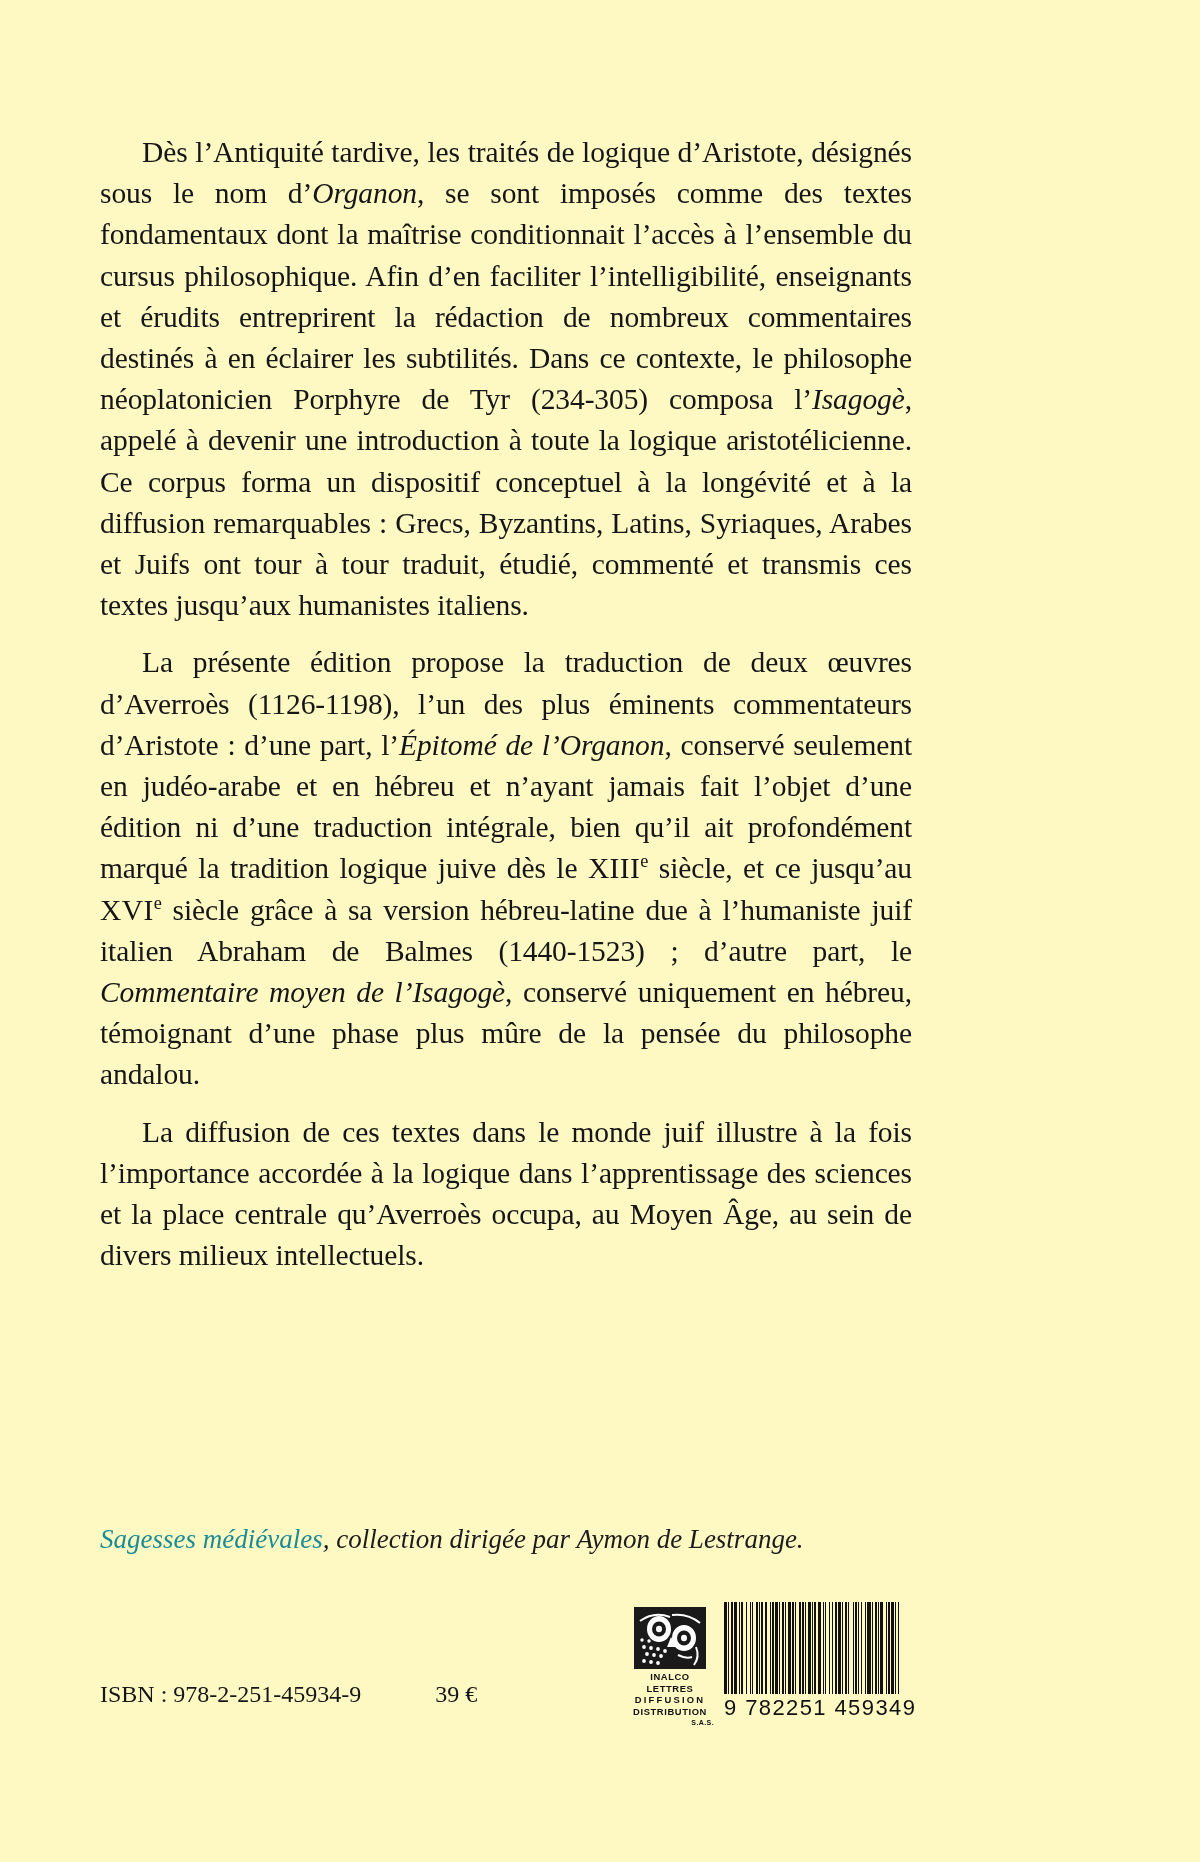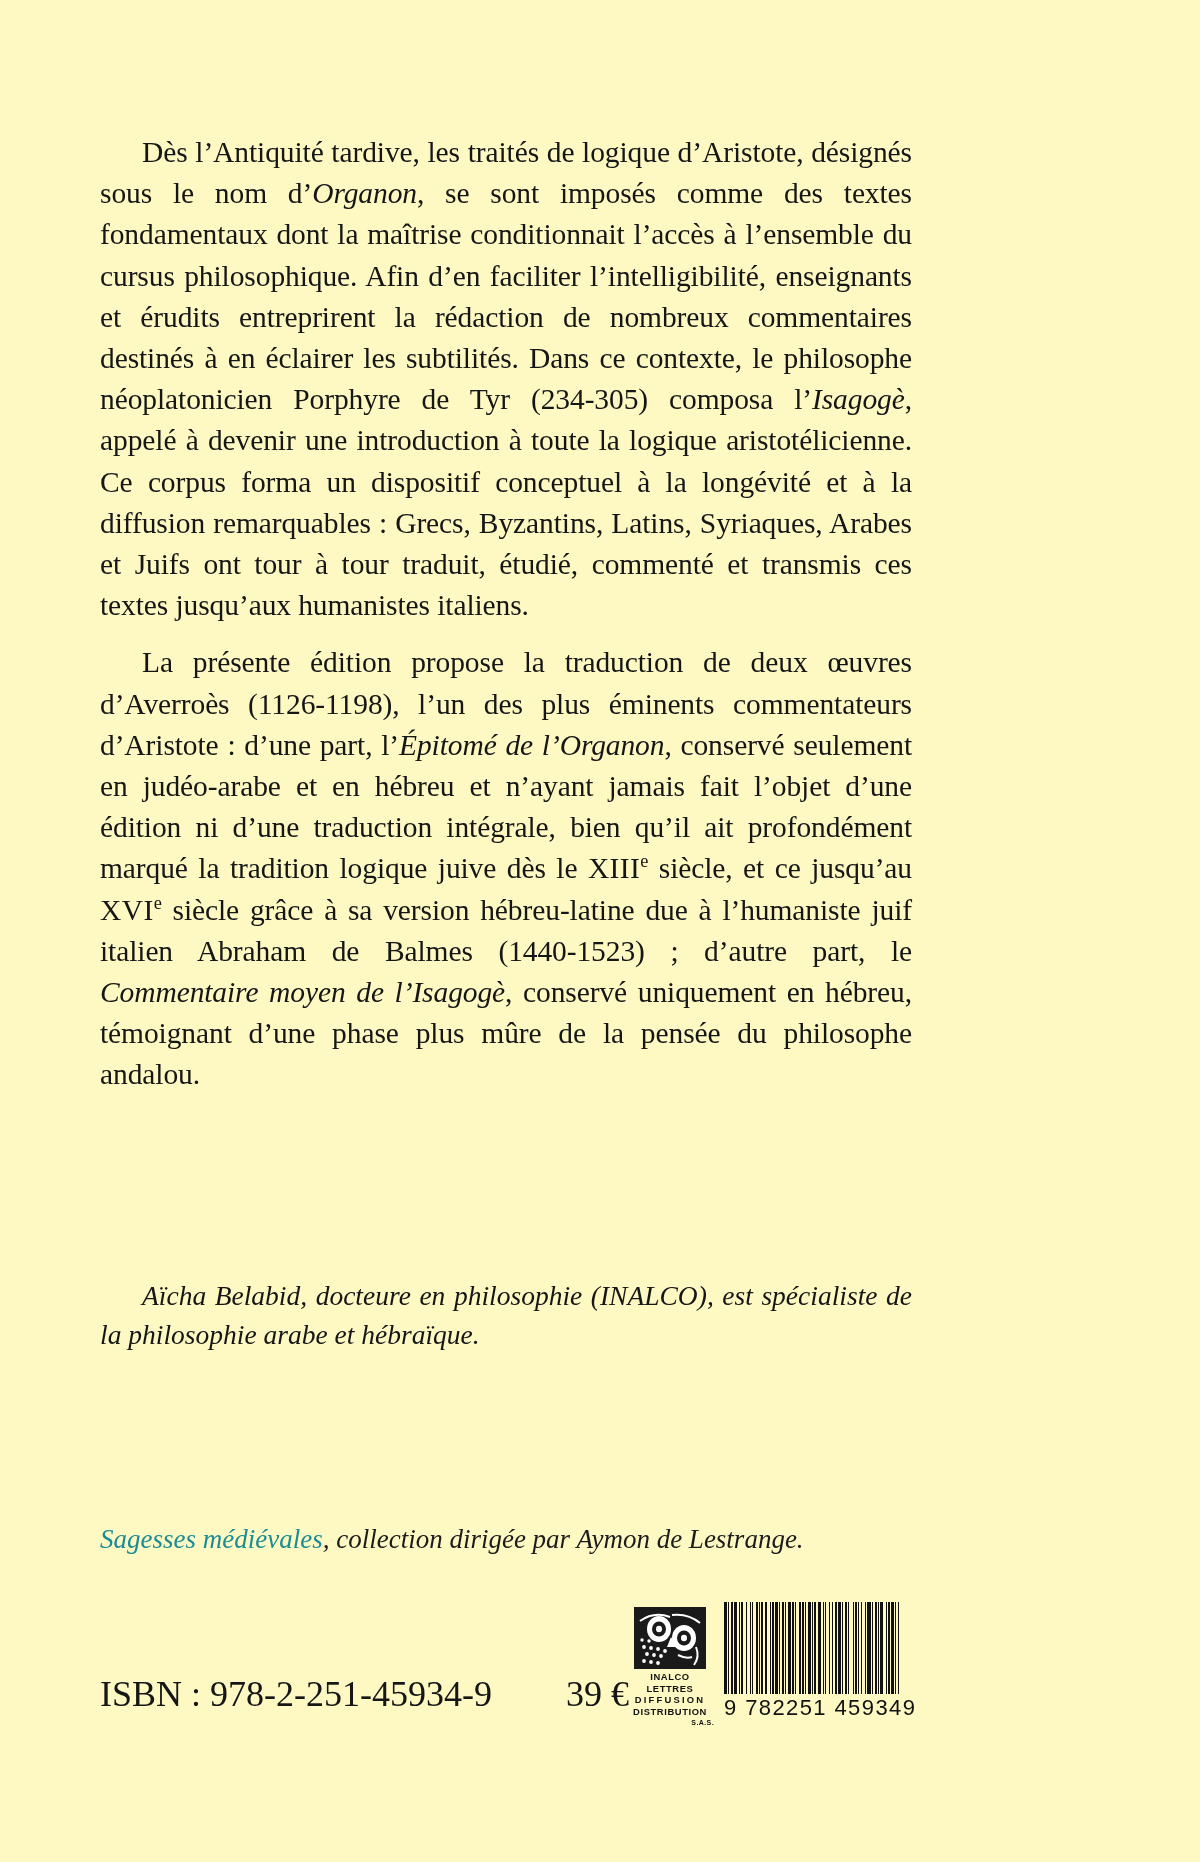--- a/index.html
+++ b/index.html
@@ -82,21 +82,21 @@
   }
   .collection-line .coll-name {
     color: #1b8c96;
   }
 
   .isbn-row {
     position: absolute;
     left: 100px;
     top: 1676px;
     width: 520px;
-    font-size: 36px;
+    font-size: 24px;
     line-height: 36px;
     color: #161616;
     white-space: nowrap;
   }
   .isbn-row .price {
     display: inline-block;
     margin-left: 74px;
   }
 
   
@@ -164,23 +164,25 @@
   <div class="blurb">
 
     <p class="para">
       <span>Dès l’Antiquité tardive, les traités de logique d’Aristote, désignés sous le nom d’</span><span class="it">Organon</span><span>, se sont imposés comme des textes fondamentaux dont la maîtrise conditionnait l’accès à l’ensemble du cursus philosophique. Afin d’en faciliter l’intelligibilité, enseignants et érudits entreprirent la rédaction de nombreux commentaires destinés à en éclairer les subtilités. Dans ce contexte, le philosophe néoplatonicien Porphyre de Tyr (234-305) composa l’</span><span class="it">Isagogè</span><span>, appelé à devenir une introduction à toute la logique aristotélicienne. Ce corpus forma un dispositif conceptuel à la longévité et à la diffusion remarquables : Grecs, Byzantins, Latins, Syriaques, Arabes et Juifs ont tour à tour traduit, étudié, commenté et transmis ces textes jusqu’aux humanistes italiens.</span>
     </p>
 
     <p class="para">
       <span>La présente édition propose la traduction de deux œuvres d’Averroès (1126-1198), l’un des plus éminents commentateurs d’Aristote : d’une part, l’</span><span class="it">Épitomé de l’Organon</span><span>, conservé seulement en judéo-arabe et en hébreu et n’ayant jamais fait l’objet d’une édition ni d’une traduction intégrale, bien qu’il ait profondément marqué la tradition logique juive dès le </span><span class="smallcaps">XIII</span><span class="sup">e</span><span> siècle, et ce jusqu’au </span><span class="smallcaps">XVI</span><span class="sup">e</span><span> siècle grâce à sa version hébreu-latine due à l’humaniste juif italien Abraham de Balmes (1440-1523) ; d’autre part, le </span><span class="it">Commentaire moyen de l’Isagogè</span><span>, conservé uniquement en hébreu, témoignant d’une phase plus mûre de la pensée du philosophe andalou.</span>
     </p>
 
+    <p class="para">
+      <span>La diffusion de ces textes dans le monde juif illustre à la fois l’importance accordée à la logique dans l’apprentissage des sciences et la place centrale qu’Averroès occupa, au Moyen Âge, au sein de divers milieux intellectuels.</span>
+    </p>
   </div>
 
-  <p class="bio">Aïcha Belabid, docteure en philosophie (INALCO), est spécialiste de la philosophie arabe et hébraïque.</p>
 
   <p class="collection-line"><span class="coll-name">Sagesses médiévales</span><span>, collection dirigée par Aymon de Lestrange.</span></p>
 
   <div class="isbn-row">
     <span>ISBN : 978-2-251-45934-9</span><span class="price">39 €</span>
   </div>
 
   <div class="publisher-logo">
     <svg class="owl-mark" viewBox="0 0 72 62" aria-hidden="true">
       <rect x="0" y="0" width="72" height="62" fill="#1a1a1a"></rect>

